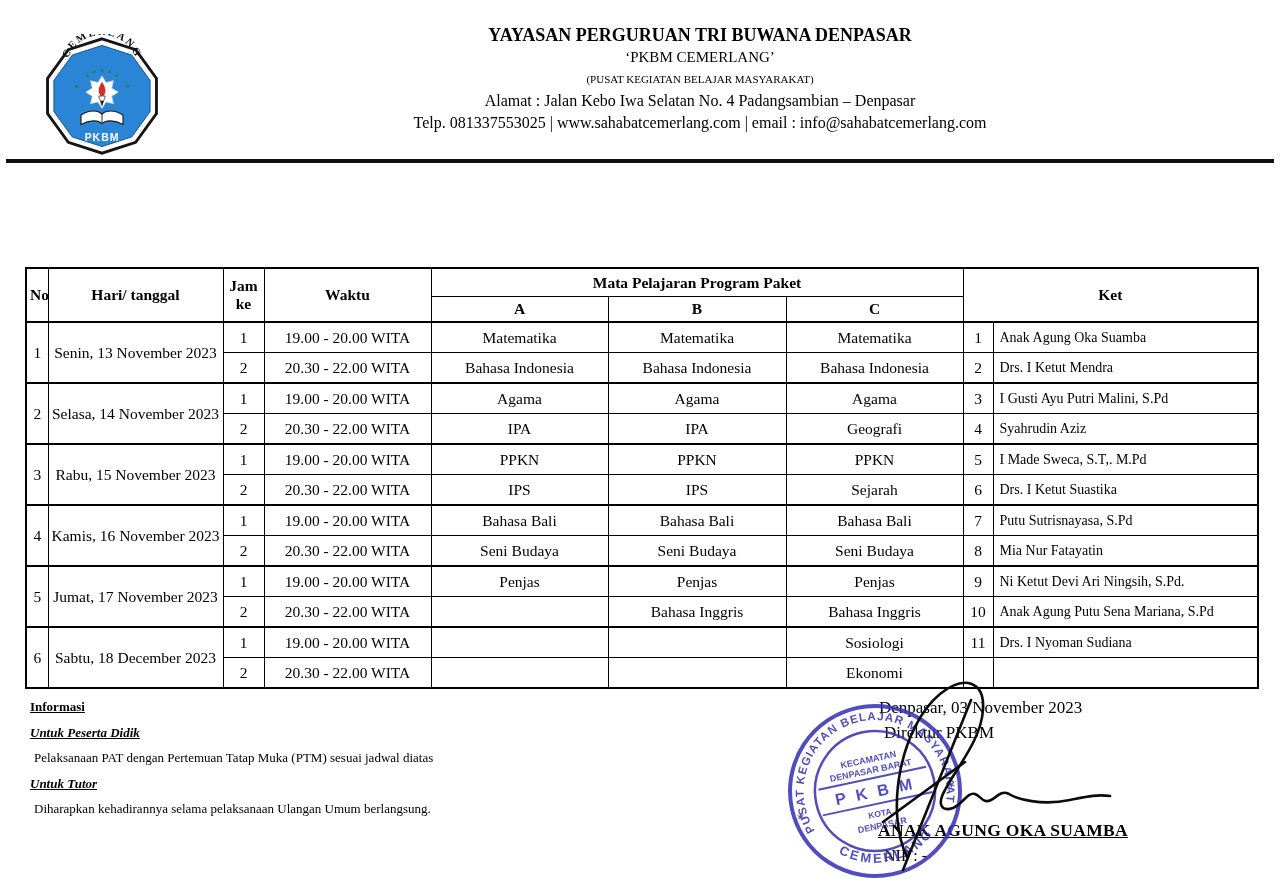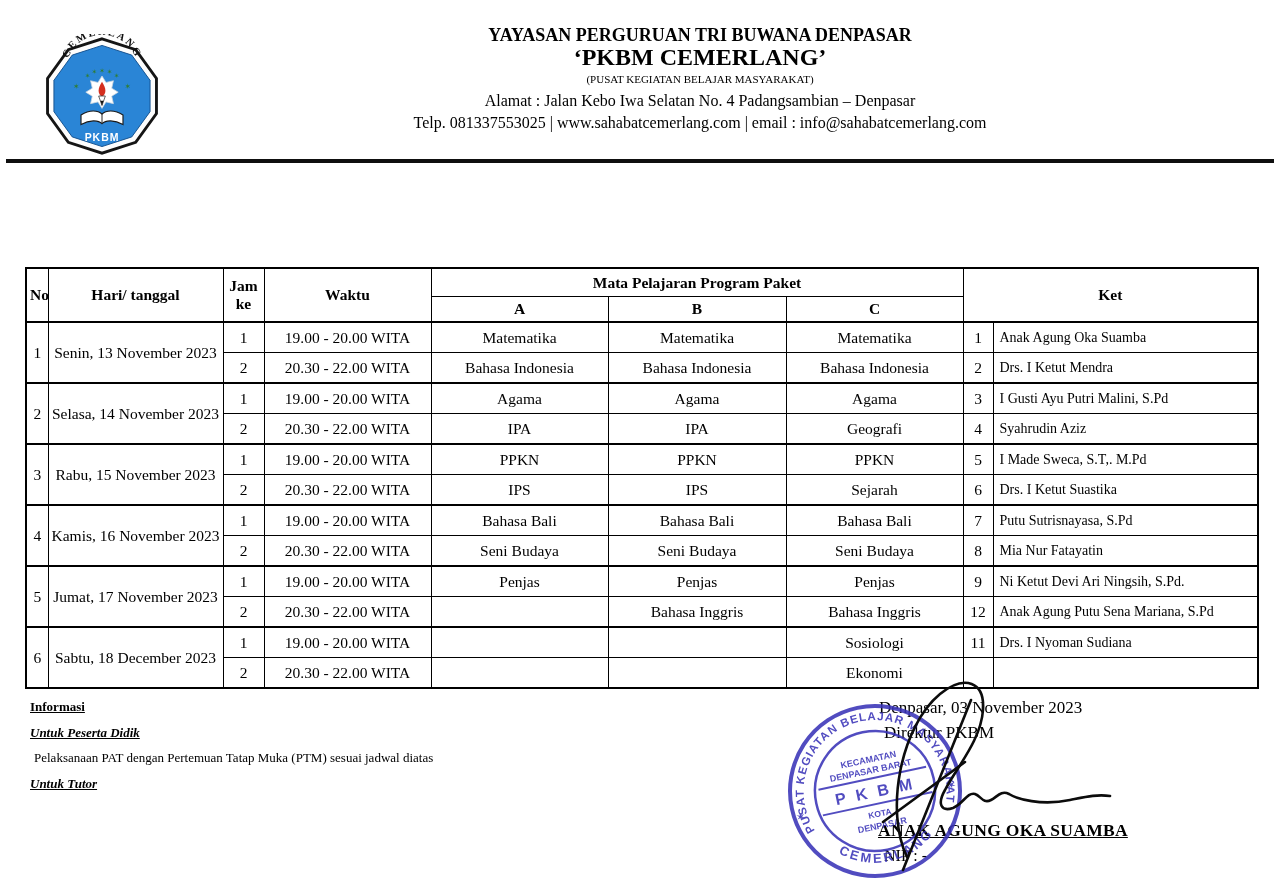--- a/index.html
+++ b/index.html
@@ -2,21 +2,21 @@
 <html><head>
 <meta charset="utf-8">
 <style>
   html,body{margin:0;padding:0;background:#fff;}
   .page{position:relative;width:1280px;height:890px;background:#ffffff;overflow:hidden;
         font-family:"Liberation Serif","DejaVu Serif",serif;color:#000;}
 
   
   .lh-text{position:absolute;left:160px;right:40px;top:24px;text-align:center;}
   .lh1{font-size:18px;font-weight:bold;line-height:22px;}
-  .lh2{font-size:24px;font-weight:bold;line-height:22px;}
+  .lh2{font-size:15px;font-weight:normal;line-height:22px;}
   .lh3{font-size:11px;line-height:22px;}
   .lh4{font-size:16px;line-height:22px;}
   .logo-svg{position:absolute;left:38px;top:34px;width:128px;height:124px;}
   .rule{position:absolute;left:6px;right:6px;top:159px;height:4px;background:#0f0f0f;}
 
   
   .meta{position:absolute;left:30px;top:172px;font-size:16.5px;line-height:22px;}
   .meta-row{display:flex;}
   .meta-label{width:192px;}
 
@@ -213,21 +213,21 @@
           <td>Penjas</td>
           <td>9</td>
           <td class="ketname">Ni Ketut Devi Ari Ningsih, S.Pd.</td>
         </tr>
         <tr>
           <td>2</td>
           <td>20.30 - 22.00 WITA</td>
           <td></td>
           <td>Bahasa Inggris</td>
           <td>Bahasa Inggris</td>
-          <td>12</td>
+          <td>10</td>
           <td class="ketname">Anak Agung Putu Sena Mariana, S.Pd</td>
         </tr>
         <tr class="day-first">
           <td rowspan="2">6</td>
           <td rowspan="2" class="day">Sabtu, 18 December 2023</td>
           <td>1</td>
           <td>19.00 - 20.00 WITA</td>
           <td></td>
           <td></td>
           <td>Sosiologi</td>
@@ -244,20 +244,21 @@
           <td class="ketname"></td>
         </tr>
       </tbody>
   </table>
 
   <div class="info">
     <div class="info-title">Informasi</div>
     <div class="info-sub">Untuk Peserta Didik</div>
     <div class="info-text">Pelaksanaan PAT dengan Pertemuan Tatap Muka (PTM) sesuai jadwal diatas</div>
     <div class="info-sub">Untuk Tutor</div>
+    <div class="info-text">Diharapkan kehadirannya selama pelaksanaan Ulangan Umum berlangsung.</div>
   </div>
 
   <div class="sig-date">Denpasar, 03 November 2023</div>
   <div class="sig-title">Direktur PKBM</div>
   <div class="sig-name">ANAK AGUNG OKA SUAMBA</div>
   <div class="sig-nip">NIP : -</div>
 
   <svg class="stamp-svg" viewBox="-95 -92 190 184">
     <g transform="rotate(-12)" stroke="#3a34b8" fill="#3a34b8" font-family="Liberation Sans, sans-serif">
       <circle cx="0" cy="0" r="85" fill="none" stroke-width="4"></circle>

